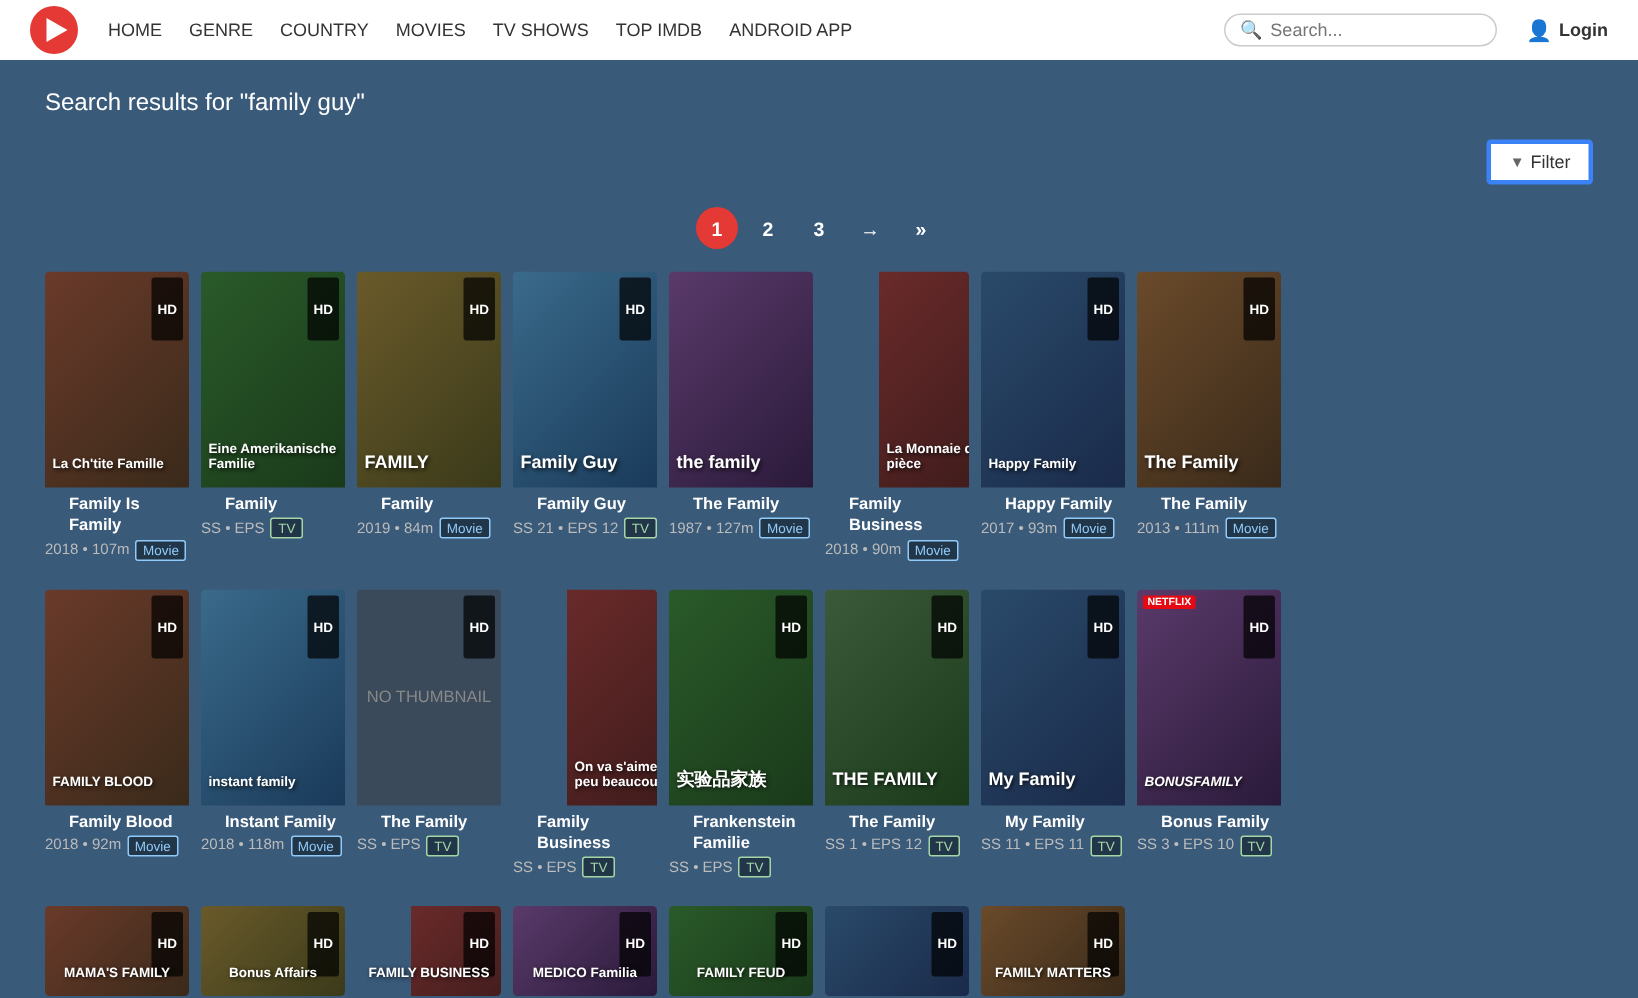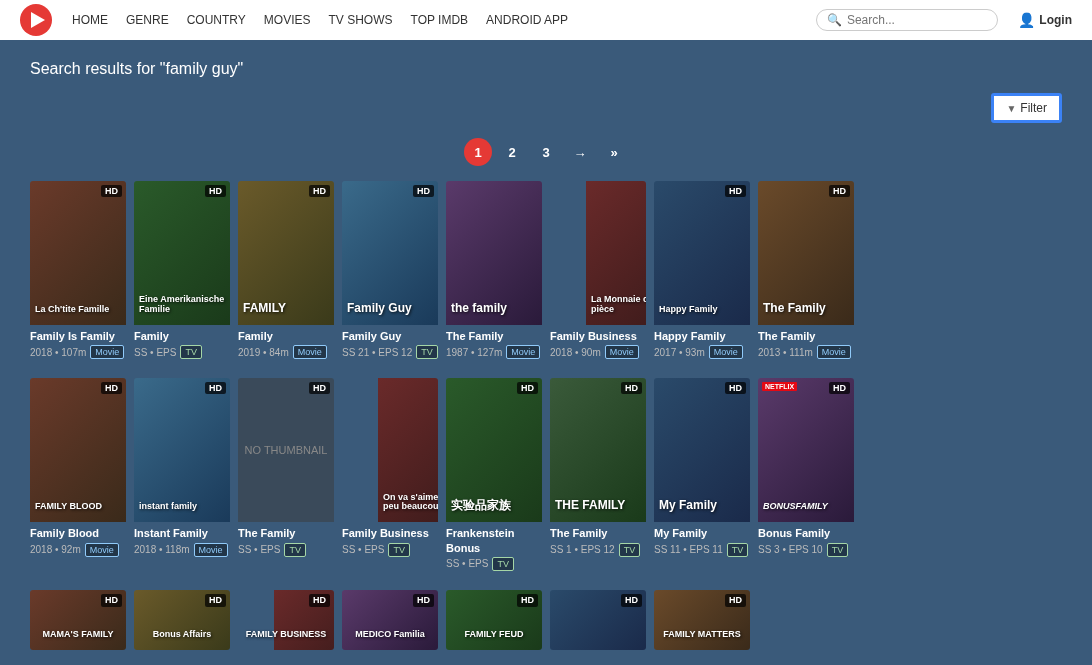--- a/index.html
+++ b/index.html
@@ -93,24 +93,24 @@
     }
     .card-thumb {
       width: 100%; aspect-ratio: 2/3;
       background: #2a4a6a;
       display: flex; align-items: center; justify-content: center;
       overflow: hidden; position: relative;
     }
     .hd-badge {
       position: absolute; top: 4px; right: 4px;
       background: rgba(0,0,0,0.7); color: #fff;
-      font-size: 9px; padding: 1px 4px; border-radius: 2px; font-weight: bold; text-align: right;
+      font-size: 9px; padding: 16px 4px; border-radius: 2px; font-weight: bold; text-align: right;
     }
     .card-info { padding: 4px 0; }
-    .card-title { font-size: 11px; color: #fff; font-weight: 600; line-height: 1.3; }
+    .card-title { font-size: 11px; color: #fff; font-weight: 600; line-height: 1.3; margin-left: 16px; }
     .card-meta { font-size: 10px; color: #bbb; display: flex; align-items: center; gap: 4px; flex-wrap: wrap; margin-top: 2px; }
     .card-tag {
       background: rgba(0,0,0,0.4); color: #bbb;
       font-size: 9px; padding: 1px 4px; border-radius: 2px; border: 1px solid #555;
     }
     .card-tag.movie { color: #90caf9; border-color: #90caf9; }
     .card-tag.tv { color: #a5d6a7; border-color: #a5d6a7; }
     .netflix-badge {
       position: absolute; top: 4px; left: 4px;
       background: #e50914; color: #fff;
@@ -357,21 +357,21 @@
             <span class="card-tag tv">TV</span>
           </div>
         </div>
       </div>
       <div class="card">
         <div class="card-thumb bg-2">
           <div class="hd-badge">HD</div>
           <div class="card-overlay-text" style="font-size: 12px;">实验品家族</div>
         </div>
         <div class="card-info">
-          <div class="card-title">Frankenstein Bonus</div>
+          <div class="card-title">Frankenstein Familie</div>
           <div class="card-meta">
             <span>SS • EPS</span>
             <span class="card-tag tv">TV</span>
           </div>
         </div>
       </div>
       <div class="card">
         <div class="card-thumb bg-8">
           <div class="hd-badge">HD</div>
           <div class="card-overlay-text" style="font-size: 12px;">THE FAMILY</div>

